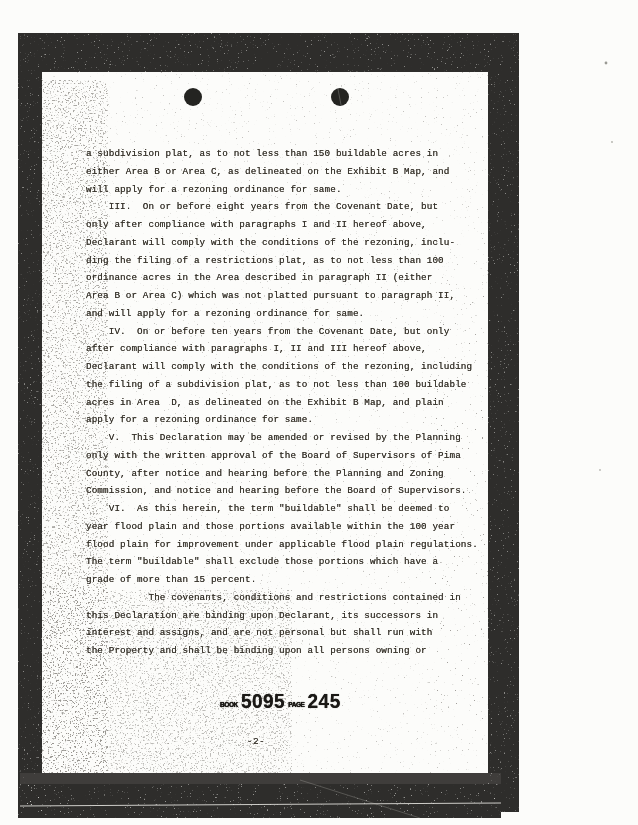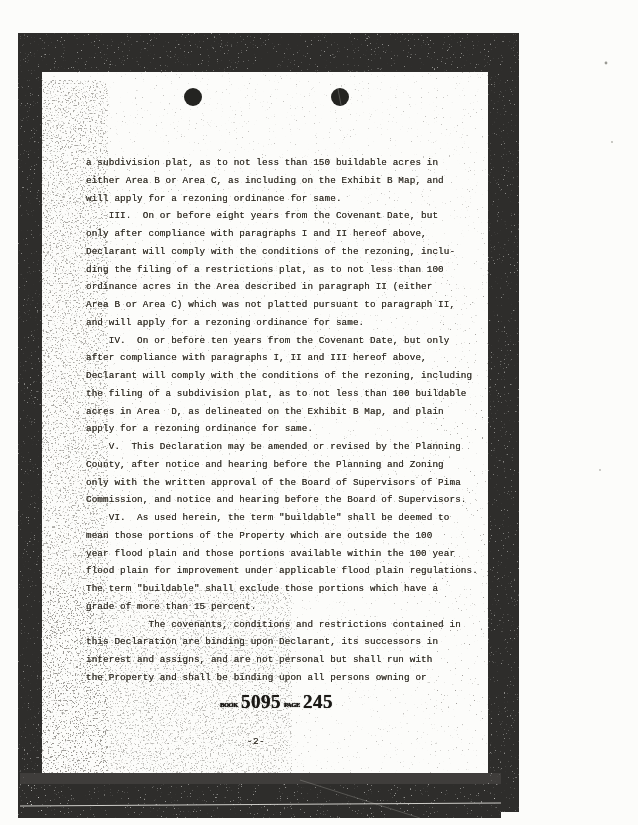--- a/index.html
+++ b/index.html
@@ -2,30 +2,30 @@
 <html><head>
 <meta charset="utf-8">
 <style>
   html,body { margin:0; padding:0; background:#ffffff; }
   .scan {
     position:relative; width:638px; height:825px;
     background:#fcfcfa; overflow:hidden;
     font-family:"Liberation Mono","DejaVu Sans Mono",monospace;
   }
   .svg-layer { position:absolute; left:0; top:0; width:638px; height:825px; }
-  .text-block { position:absolute; left:86px; top:154px; width:400px; }
+  .text-block { position:absolute; left:86px; top:145px; width:400px; }
   .doc-line {
     font-size:9.3px; line-height:17.75px; white-space:pre;
     color:#37332c; letter-spacing:0.1px;
     text-shadow:0 0 0.45px rgba(55,50,40,0.85);
   }
   .stamp {
     position:absolute; left:219px; top:692px; height:20px;
     display:flex; align-items:center; gap:2px;
-    color:#1b1916; font-family:Liberation Serif, serif;
+    color:#1b1916; font-family:Liberation Sans, sans-serif;
   }
   .stamp-num {
     font-size:19px; font-weight:bold; letter-spacing:0.5px;
     transform:scaleY(1.02); text-shadow:0 0 0.7px #1b1916;
   }
   .stamp-lbl {
     font-size:6.5px; font-weight:bold; letter-spacing:-0.4px;
     margin:4px 1px 0 1px; text-shadow:0 0 1.2px #15130f, 0 0 0.5px #15130f;
   }
   .footer-page {
@@ -80,41 +80,40 @@
     <circle cx="340" cy="97" r="9" fill="#242421"></circle>
     <line x1="338" y1="89" x2="341" y2="105" stroke="#8a8a85" stroke-width="0.8" opacity="0.6"></line>
 
     <circle cx="606" cy="63" r="1.4" fill="#9a9a94"></circle>
     <circle cx="612" cy="142" r="0.9" fill="#b0b0a9"></circle>
     <circle cx="600" cy="470" r="0.9" fill="#b7b7b0"></circle>
   </svg>
 
   <div class="text-block">
       <div class="doc-line">a subdivision plat, as to not less than 150 buildable acres in</div>
-      <div class="doc-line">either Area B or Area C, as including on the Exhibit B Map, and</div>
+      <div class="doc-line">either Area B or Area C, as delineated on the Exhibit B Map, and</div>
       <div class="doc-line">will apply for a rezoning ordinance for same.</div>
       <div class="doc-line">    III.  On or before eight years from the Covenant Date, but</div>
       <div class="doc-line">only after compliance with paragraphs I and II hereof above,</div>
       <div class="doc-line">Declarant will comply with the conditions of the rezoning, inclu-</div>
       <div class="doc-line">ding the filing of a restrictions plat, as to not less than 100</div>
       <div class="doc-line">ordinance acres in the Area described in paragraph II (either</div>
       <div class="doc-line">Area B or Area C) which was not platted pursuant to paragraph II,</div>
       <div class="doc-line">and will apply for a rezoning ordinance for same.</div>
       <div class="doc-line">    IV.  On or before ten years from the Covenant Date, but only</div>
       <div class="doc-line">after compliance with paragraphs I, II and III hereof above,</div>
       <div class="doc-line">Declarant will comply with the conditions of the rezoning, including</div>
       <div class="doc-line">the filing of a subdivision plat, as to not less than 100 buildable</div>
       <div class="doc-line">acres in Area  D, as delineated on the Exhibit B Map, and plain</div>
       <div class="doc-line">apply for a rezoning ordinance for same.</div>
       <div class="doc-line">    V.  This Declaration may be amended or revised by the Planning</div>
+      <div class="doc-line">only with the written approval of the Board of Supervisors of Pima</div>
       <div class="doc-line">County, after notice and hearing before the Planning and Zoning</div>
-      <div class="doc-line">only with the written approval of the Board of Supervisors of Pima</div>
       <div class="doc-line">Commission, and notice and hearing before the Board of Supervisors.</div>
-      <div class="doc-line">    VI.  As used herein, the term "buildable" shall be deemed to</div>
-      <div class="doc-line">mean those portions of the Property which are outside the 100</div>
+      <div class="doc-line">    VI.  As this herein, the term "buildable" shall be deemed to</div>
       <div class="doc-line">year flood plain and those portions available within the 100 year</div>
       <div class="doc-line">flood plain for improvement under applicable flood plain regulations.</div>
       <div class="doc-line">The term "buildable" shall exclude those portions which have a</div>
       <div class="doc-line">grade of more than 15 percent.</div>
       <div class="doc-line">           The covenants, conditions and restrictions contained in</div>
       <div class="doc-line">this Declaration are binding upon Declarant, its successors in</div>
       <div class="doc-line">interest and assigns, and are not personal but shall run with</div>
       <div class="doc-line">the Property and shall be binding upon all persons owning or</div>
     </div>
 

